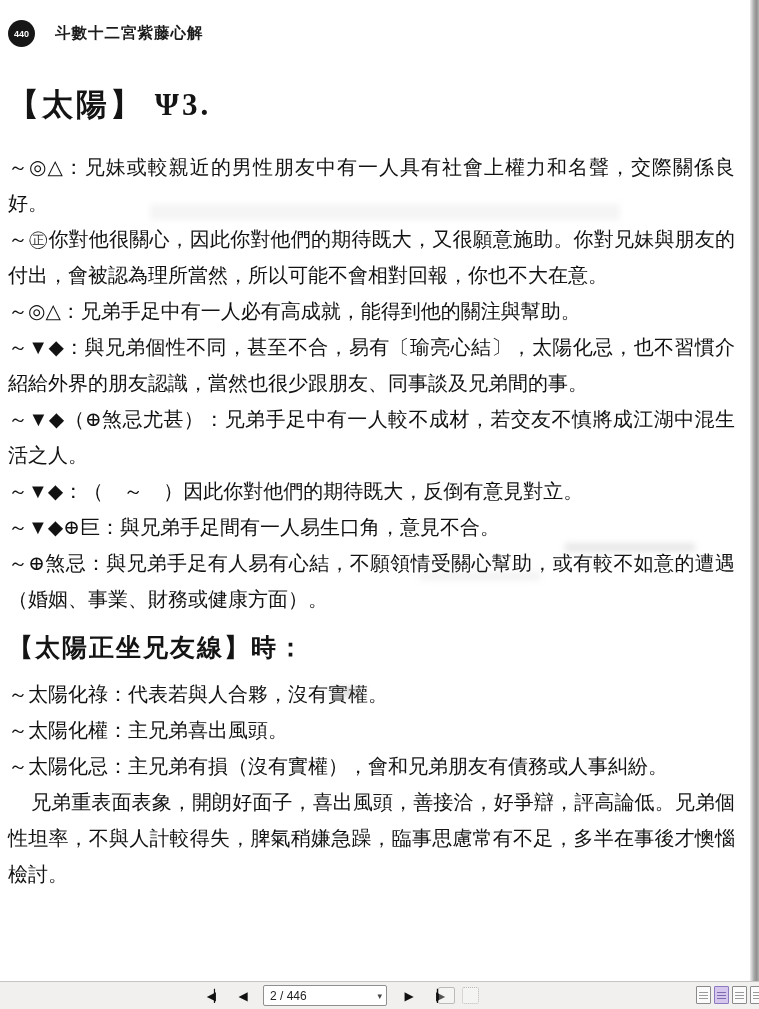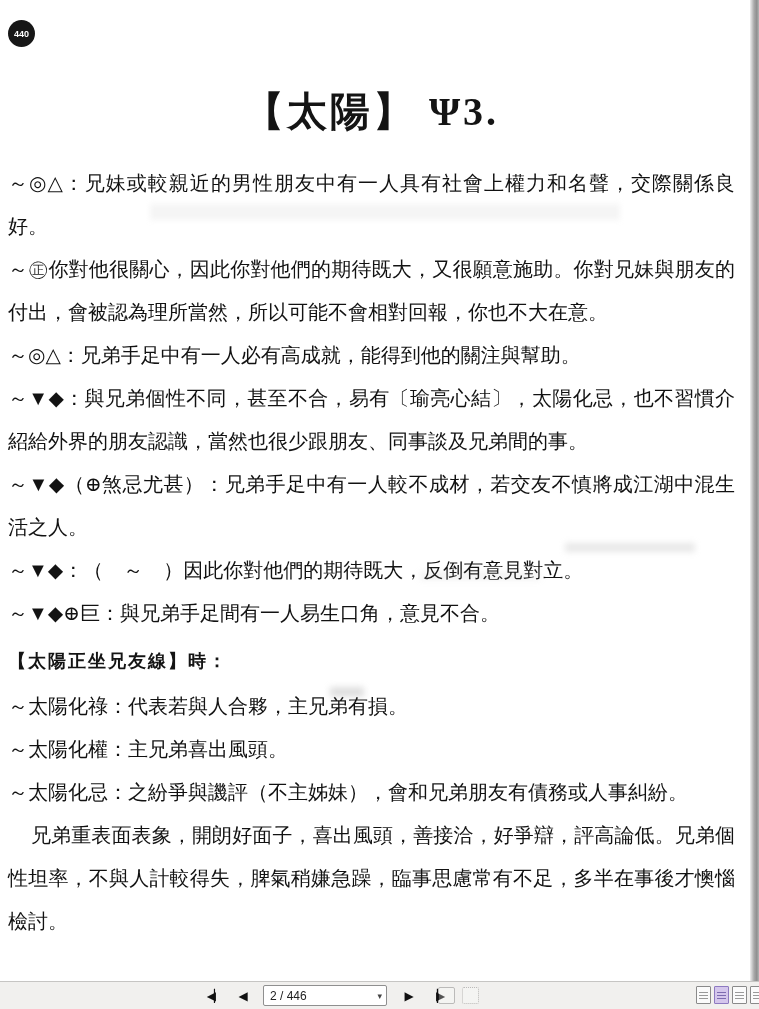--- a/index.html
+++ b/index.html
@@ -10,30 +10,30 @@
   
   .doc{position:absolute;left:8px;right:24px;top:0;}
   .doc-header{margin-top:20px;display:flex;align-items:center;gap:20px;}
   .badge{
     width:27px;height:27px;border-radius:50%;background:#171717;color:#fff;
     display:flex;align-items:center;justify-content:center;
     font-family:"Liberation Sans",sans-serif;font-size:9px;font-weight:bold;flex:0 0 auto;
   }
   .book-title{font-size:15.5px;font-weight:bold;color:#1b1b1b;letter-spacing:1px;}
   .doc-title{
-    text-align:center;font-size:40px;font-weight:bold;color:#141414;
+    font-size:31px;font-weight:bold;color:#141414;
     letter-spacing:3px;margin:37px 0 23px 0;
   }
   .para{
-    font-size:20px;line-height:43px;color:#121212;margin:0;
+    font-size:20px;line-height:36px;color:#121212;margin:0;
     text-align:justify;text-justify:inter-character;
   }
   .para.indent{text-indent:1.15em;}
   .sec-heading{
-    font-size:18px;font-weight:bold;color:#141414;letter-spacing:2px;
+    font-size:25px;font-weight:bold;color:#141414;letter-spacing:2px;
     margin:14px 0 12px 0;
   }
   
   .smudge{position:absolute;pointer-events:none;filter:blur(3px);}
   .sm1{left:150px;top:204px;width:470px;height:16px;background:rgba(170,170,170,0.12);}
   .sm2{left:565px;top:543px;width:130px;height:9px;background:rgba(150,150,150,0.22);}
   .sm3{left:330px;top:687px;width:34px;height:10px;background:rgba(140,140,140,0.28);}
   .sm4{left:420px;top:572px;width:120px;height:8px;background:rgba(170,170,170,0.15);}
   
   .scroll-edge{
@@ -70,34 +70,36 @@
   .view-icon.active{background:#d4c6ec;border-color:#8d79c0;}
   .view-icon.active i{background:#7d6bb0;}
   .view-icon.clip{margin-right:-7px;}
 </style>
 </head>
 <body>
 
 <div class="doc">
   <div class="doc-header">
     <div class="badge">440</div>
+    <div class="book-title">斗數十二宮紫藤心解</div>
   </div>
   <h1 class="doc-title">【太陽】 Ψ3.</h1>
   <div>
       <p class="para">～◎△：兄妹或較親近的男性朋友中有一人具有社會上權力和名聲，交際關係良好。</p>
       <p class="para">～㊣你對他很關心，因此你對他們的期待既大，又很願意施助。你對兄妹與朋友的付出，會被認為理所當然，所以可能不會相對回報，你也不大在意。</p>
       <p class="para">～◎△：兄弟手足中有一人必有高成就，能得到他的關注與幫助。</p>
       <p class="para">～▼◆：與兄弟個性不同，甚至不合，易有〔瑜亮心結〕，太陽化忌，也不習慣介紹給外界的朋友認識，當然也很少跟朋友、同事談及兄弟間的事。</p>
       <p class="para">～▼◆（⊕煞忌尤甚）：兄弟手足中有一人較不成材，若交友不慎將成江湖中混生活之人。</p>
       <p class="para">～▼◆：（　～　）因此你對他們的期待既大，反倒有意見對立。</p>
       <p class="para">～▼◆⊕巨：與兄弟手足間有一人易生口角，意見不合。</p>
+      <p class="para">～⊕煞忌：與兄弟手足有人易有心結，不願領情受關心幫助，或有較不如意的遭遇（婚姻、事業、財務或健康方面）。</p>
       <h2 class="sec-heading">【太陽正坐兄友線】時：</h2>
-      <p class="para">～太陽化祿：代表若與人合夥，主兄弟有損。</p>
+      <p class="para">～太陽化祿：代表若與人合夥，沒有實權。</p>
       <p class="para">～太陽化權：主兄弟喜出風頭。</p>
-      <p class="para">～太陽化忌：之紛爭與譏評（不主姊妹），會和兄弟朋友有債務或人事糾紛。</p>
+      <p class="para">～太陽化忌：主兄弟有損（沒有實權），會和兄弟朋友有債務或人事糾紛。</p>
       <p class="para indent">兄弟重表面表象，開朗好面子，喜出風頭，善接洽，好爭辯，評高論低。兄弟個性坦率，不與人計較得失，脾氣稍嫌急躁，臨事思慮常有不足，多半在事後才懊惱檢討。</p>
     </div>
 </div>
 
 <div class="smudge sm1"></div>
 <div class="smudge sm2"></div>
 <div class="smudge sm3"></div>
 <div class="smudge sm4"></div>
 
 <div class="scroll-edge"></div>

